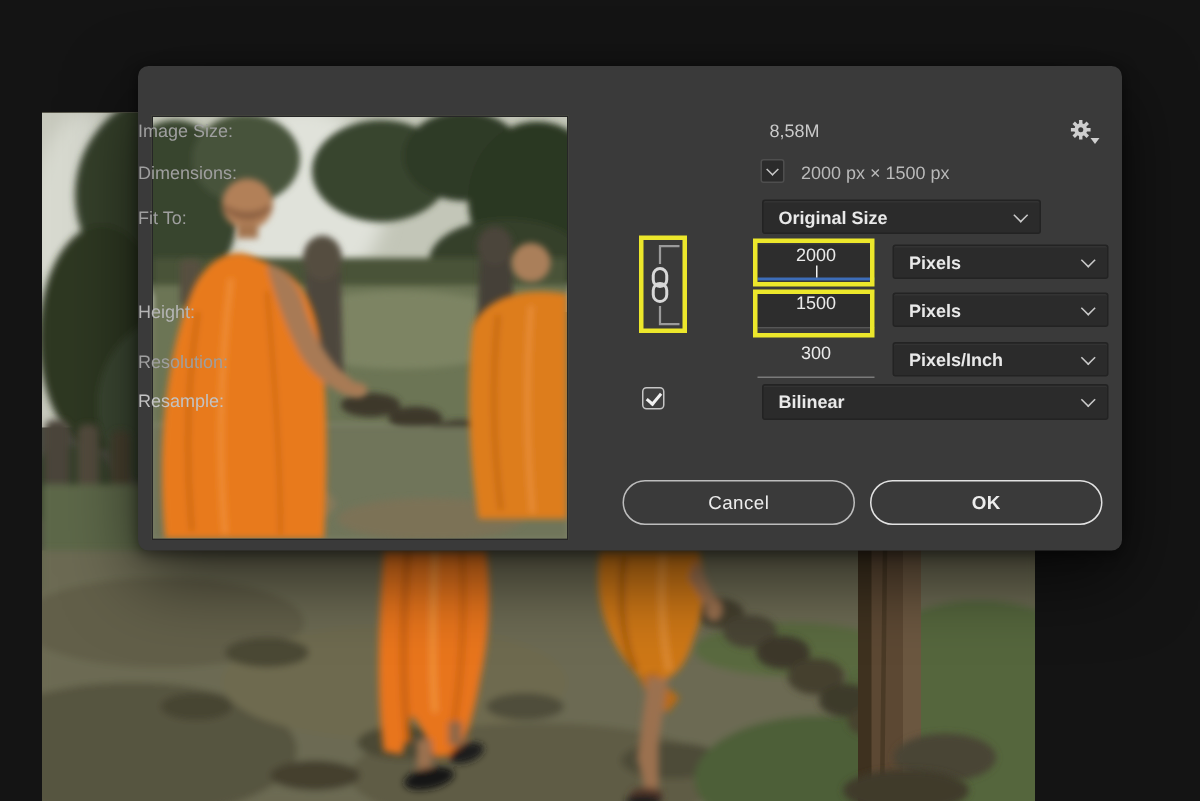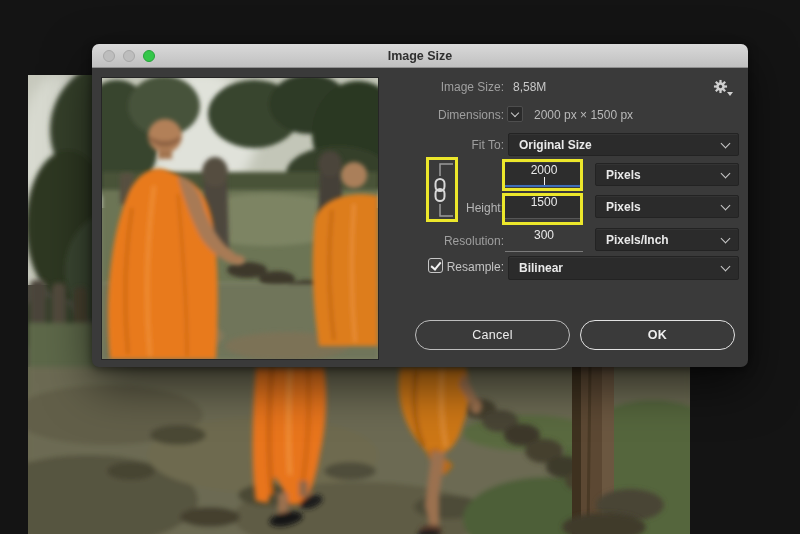--- a/index.html
+++ b/index.html
@@ -32,21 +32,21 @@
   .light.dim{background:#bdbdbd;border:1px solid #a8a8a8;box-sizing:border-box;}
   .light.green{background:#34c749;border:1px solid #27a33a;box-sizing:border-box;}
   
   .preview{
     position:absolute;left:9px;top:33px;width:276px;height:281px;overflow:hidden;
     border:1px solid #262626;box-sizing:content-box;background:#7b8066;
   }
   .preview svg{display:block;width:276px;height:281px;}
   
   .lbl{
-    position:absolute;left:0;width:412px;text-align:right;font-size:12px;color:#9f9f9f;
+    position:absolute;left:0;width:412px;font-size:12px;color:#9f9f9f;
     white-space:nowrap;
   }
   .val{position:absolute;font-size:12px;color:#c9c9c9;white-space:nowrap;}
   .dd{
     position:absolute;background:#2b2b2b;border:1px solid #232323;border-radius:2px;
     box-sizing:border-box;display:flex;align-items:center;
     color:#e9e9e9;font-size:12px;font-weight:bold;padding:0 10px;
     box-shadow:inset 0 1px 0 rgba(255,255,255,.04);
   }
   .dd .chev{position:absolute;right:9px;top:50%;margin-top:-5px;}
@@ -172,28 +172,20 @@
       <rect x="574" y="292" width="12" height="167" fill="#6b5740"></rect>
       <line x1="562" y1="292" x2="560" y2="459" stroke="#4a3a26" stroke-width="3"></line>
       <ellipse cx="602" cy="430" rx="34" ry="16" fill="#4a4435" filter="url(#bb1)"></ellipse>
       <ellipse cx="576" cy="452" rx="42" ry="14" fill="#403b2c" filter="url(#bb1)"></ellipse>
     </g>
   </svg>
 </div>
 
 <div class="dialog">
 
-  <div class="titlebar">
-    <div class="lights">
-      <div class="light dim"></div>
-      <div class="light dim"></div>
-      <div class="light green"></div>
-    </div>
-    <div class="title">Image Size</div>
-  </div>
 
   <div class="preview">
     <svg viewBox="0 0 276 281" preserveAspectRatio="none">
       <defs>
         <filter id="pb1" x="-30%" y="-30%" width="160%" height="160%">
             <feGaussianBlur stdDeviation="2"></feGaussianBlur>
           </filter>
         <filter id="pb2" x="-30%" y="-30%" width="160%" height="160%">
             <feGaussianBlur stdDeviation="6"></feGaussianBlur>
           </filter>
@@ -270,21 +262,21 @@
     <span class="arrow"></span>
   </div>
 
   <div class="lbl" style="top:64px">Dimensions:</div>
   <div class="mini-dd">
     <span class="chev"></span>
   </div>
   <div class="val" style="left:442px;top:64px;color:#b9b9b9">2000 px × 1500 px</div>
 
   <div class="lbl" style="top:94px">Fit To:</div>
-  <div class="dd" style="left:416px;top:89px;width:231px;height:23px">
+  <div class="dd" style="left:416px;top:89px;width:186px;height:23px">
     <span>Original Size</span>
     <span class="chev"></span>
   </div>
 
   <div class="field" style="left:413px;top:119px;width:78px;height:24px;border-bottom:2px solid #3d6db8">
     <span>2000</span>
       <span class="caret"></span>
   </div>
   <div class="dd" style="left:503px;top:119px;width:144px;height:23px">
     <span>Pixels</span>

